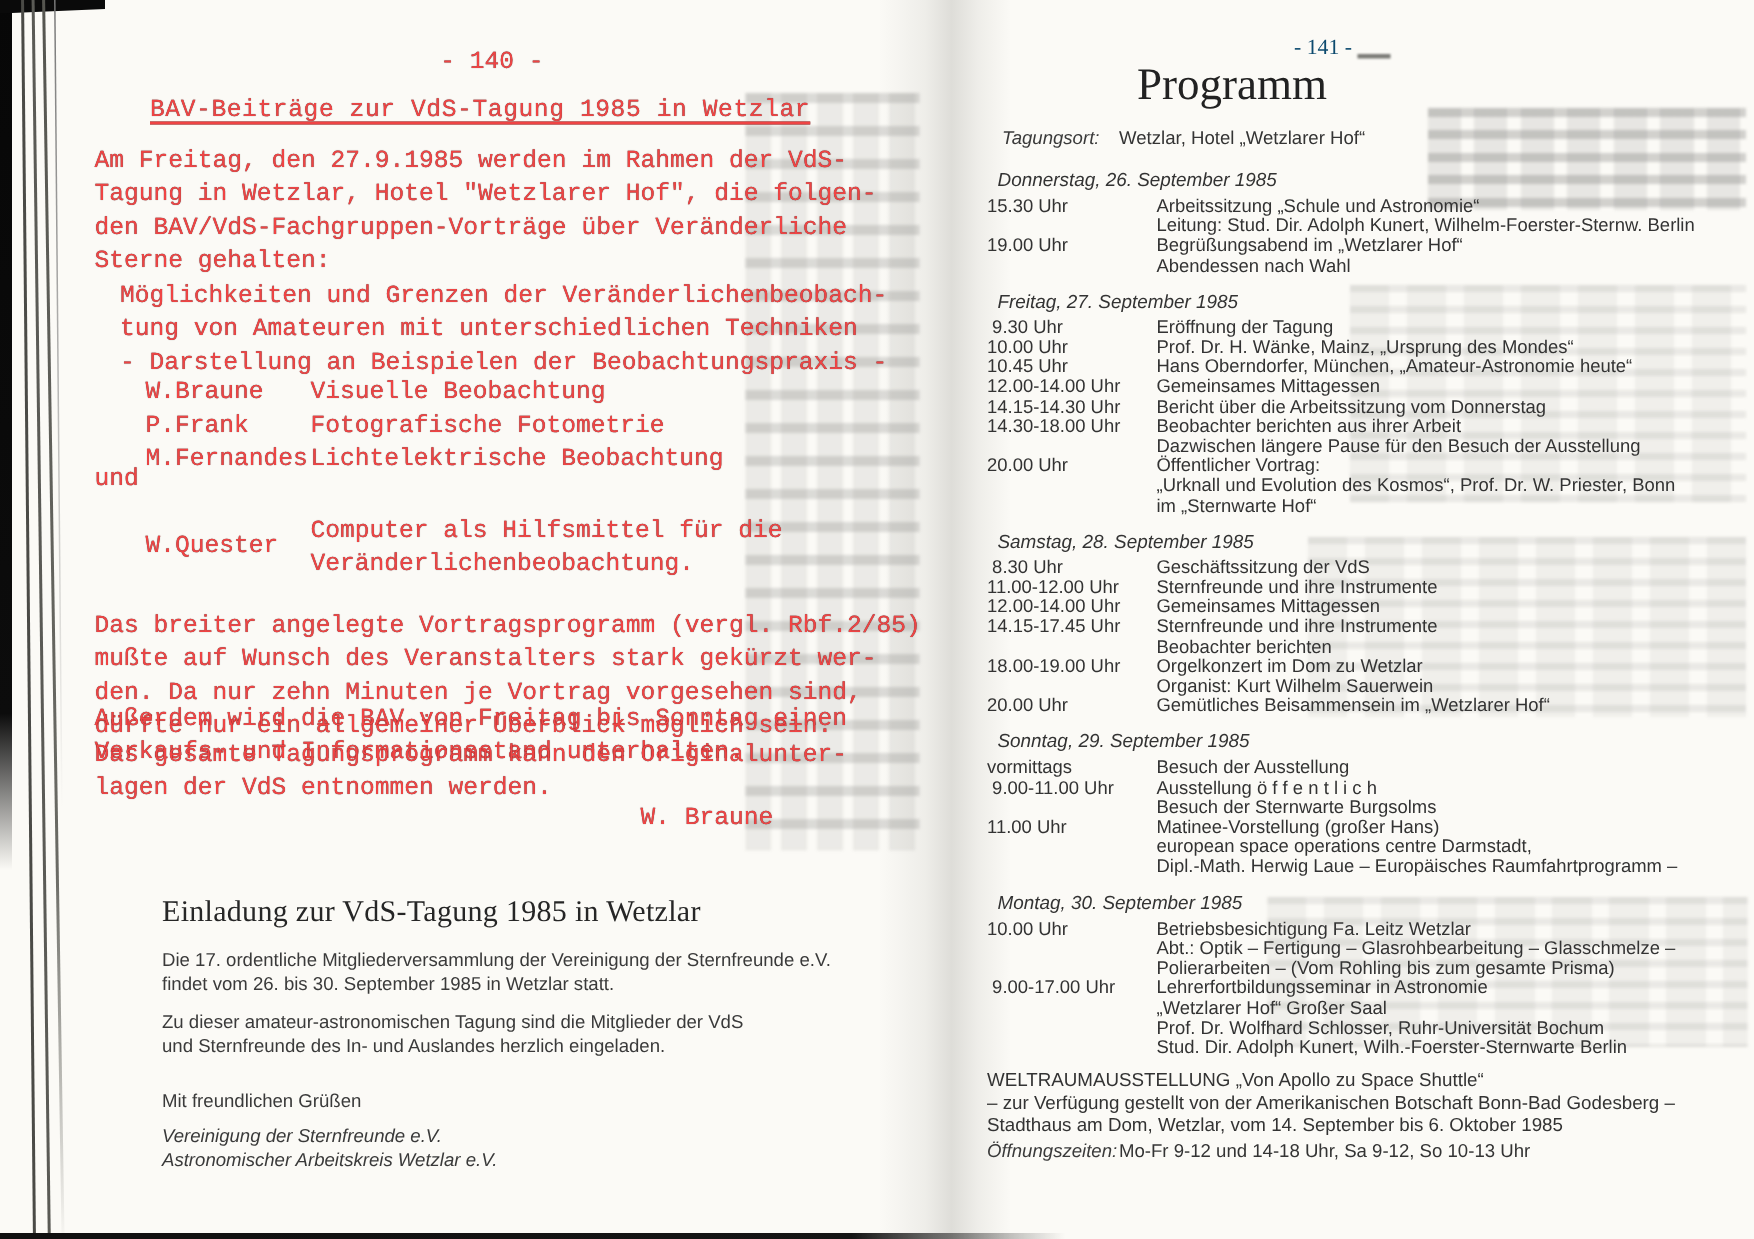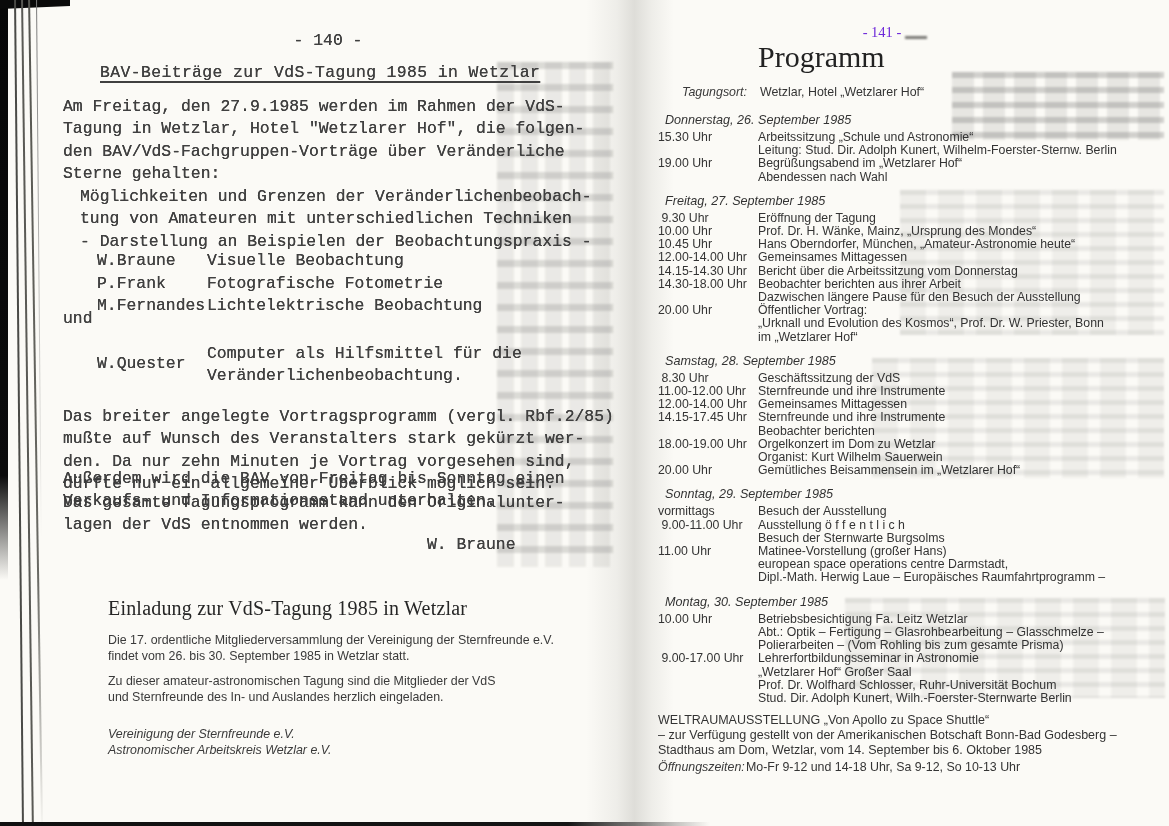--- a/index.html
+++ b/index.html
@@ -27,48 +27,48 @@
   
   .smudge{pointer-events:none;filter:blur(1.1px);}
   .sm-rows22{background:repeating-linear-gradient(180deg,rgba(95,95,92,.20) 0 7px,rgba(95,95,92,0) 7px 22px),
              repeating-linear-gradient(90deg,rgba(95,95,92,.10) 0 17px,rgba(95,95,92,0) 17px 24px);}
   .sm-rows15{background:repeating-linear-gradient(180deg,rgba(90,90,88,.26) 0 6px,rgba(90,90,88,0) 6px 15px),
              repeating-linear-gradient(90deg,rgba(90,90,88,.12) 0 22px,rgba(90,90,88,0) 22px 31px);}
   .sm-faint{background:repeating-linear-gradient(180deg,rgba(110,110,106,.12) 0 5px,rgba(110,110,106,0) 5px 14px),
             repeating-linear-gradient(90deg,rgba(110,110,106,.08) 0 26px,rgba(110,110,106,0) 26px 38px);}
   
   .mono{font-family:"Liberation Mono","DejaVu Sans Mono",monospace;font-size:16.4px;
-        line-height:22.4px;color:#404040;white-space:pre;text-shadow:0 0 .45px rgba(20,20,20,.85);}
+        line-height:22.4px;color:#ef4444;white-space:pre;text-shadow:0 0 .45px rgba(20,20,20,.85);}
   .lp-pagenum{width:160px;text-align:center;}
   .lp-title{text-decoration:underline;text-underline-offset:4px;
             text-decoration-thickness:1.6px;letter-spacing:.4px;}
   .speaker-row{display:flex;line-height:22.6px;align-items:center;}
   .speaker-name{flex:0 0 110px;}
   .q-lines .ln{line-height:21.5px;}
   
   .einl h2{font-family:"Liberation Serif","DejaVu Serif",serif;font-weight:normal;
            font-size:20px;color:#262626;margin:0 0 13px 0;letter-spacing:.2px;}
   .einl .para{font-size:12.4px;line-height:15.6px;color:#3a3a3a;margin:0 0 10px 0;}
   .einl .para2{margin-bottom:22px;}
   .einl .closing{font-size:12.4px;color:#3a3a3a;margin-bottom:9px;}
   .einl .sigs{font-size:12.4px;line-height:15.8px;color:#3a3a3a;font-style:italic;}
   
   .rp{color:#343434;}
   .rp-pagenum{font-family:"Liberation Serif","DejaVu Serif",serif;font-size:14.5px;
-              width:140px;text-align:center;color:#6d28d9;}
+              width:140px;text-align:center;color:#0c4a6e;}
   .rp-title{font-family:"Liberation Serif","DejaVu Serif",serif;font-size:30px;color:#222;}
   .venue-row,.hours-row{display:flex;font-size:12.4px;}
-  .venue-label{flex:0 0 78px;font-style:italic;margin-left:24px;color:#3a3a3a;}
+  .venue-label{flex:0 0 78px;font-style:italic;margin-left:10px;color:#3a3a3a;}
   .hours-label{flex:0 0 88px;font-style:italic;color:#3a3a3a;}
   .day-section{margin-bottom:10px;}
   .day-heading{font-style:italic;font-size:12.6px;color:#333;margin:0 0 3px 7px;line-height:15px;}
   .schedule-row{display:flex;justify-content:space-between;}
   .time-cell{flex:0 0 100px;white-space:pre;font-size:12.3px;line-height:13.2px;color:#333;}
   .event-cell{flex:1;}
-  .event-cell .ln{font-size:12.3px;line-height:13.2px;color:#333;}
+  .event-cell .ln{font-size:12.3px;line-height:13.2px;color:#333;margin-left:13px;}
   .exh .ln{font-size:12.5px;line-height:15.2px;color:#333;}
   .ln{white-space:pre;}
 </style>
 </head>
 <body>
 
 <div class="abs left-black-band"></div>
 <div class="abs top-black-strip"></div>
 <div class="abs page-edge-line pe1"></div>
 <div class="abs page-edge-line pe2"></div>
@@ -100,20 +100,21 @@
   <div class="abs einl" style="left:78px;top:597px;width:490px;">
     <h2>Einladung zur VdS-Tagung 1985 in Wetzlar</h2>
     <div class="para">
         <div class="ln">Die 17. ordentliche Mitgliederversammlung der Vereinigung der Sternfreunde e.V.</div>
         <div class="ln">findet vom 26. bis 30. September 1985 in Wetzlar statt.</div>
       </div>
     <div class="para para2">
         <div class="ln">Zu dieser amateur-astronomischen Tagung sind die Mitglieder der VdS</div>
         <div class="ln">und Sternfreunde des In- und Auslandes herzlich eingeladen.</div>
       </div>
+    <div class="closing">Mit freundlichen Grüßen</div>
     <div class="sigs">
         <div class="ln">Vereinigung der Sternfreunde e.V.</div>
         <div class="ln">Astronomischer Arbeitskreis Wetzlar e.V.</div>
       </div>
   </div>
 </div>
 
 <div class="abs rp" style="left:650px;top:0;width:519px;height:826px;">
   <div class="abs rp-pagenum" style="left:162px;top:24px;">- 141 -</div>
   <div class="abs rp-title" style="left:108px;top:40px;">Programm</div>
@@ -176,21 +177,21 @@
           <div class="event-cell">
             <div class="ln">Beobachter berichten aus ihrer Arbeit</div>
             <div class="ln">Dazwischen längere Pause für den Besuch der Ausstellung</div>
           </div>
         </div>
         <div class="schedule-row">
           <div class="time-cell">20.00 Uhr</div>
           <div class="event-cell">
             <div class="ln">Öffentlicher Vortrag:</div>
             <div class="ln">„Urknall und Evolution des Kosmos“, Prof. Dr. W. Priester, Bonn</div>
-            <div class="ln">im „Wetzlarer Hof“</div>
+            <div class="ln">im „Sternwarte Hof“</div>
           </div>
         </div>
       </div>
       <div class="day-section">
         <div class="day-heading">Samstag, 28. September 1985</div>
         <div class="schedule-row">
           <div class="time-cell"> 8.30 Uhr</div>
           <div class="event-cell">
             <div class="ln">Geschäftssitzung der VdS</div>
           </div>

